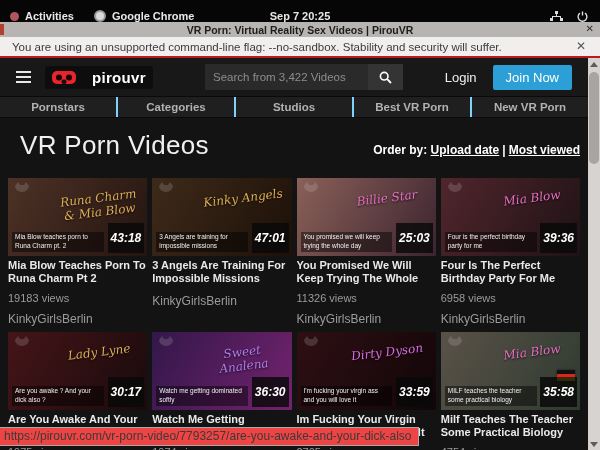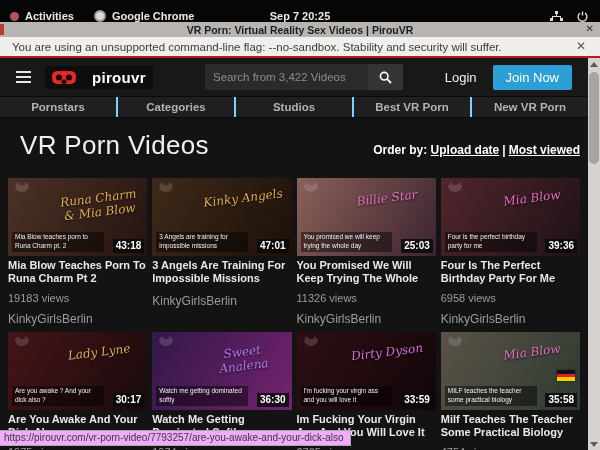--- a/index.html
+++ b/index.html
@@ -76,32 +76,32 @@
   .t7 { background:linear-gradient(120deg,#2e0f14,#120608); }
   .t8 { background:linear-gradient(120deg,#5a5248,#2e3a30); }
   .wm { position:absolute; left:5px; top:3px; opacity:.55; }
   .ovl { position:absolute; right:5px; top:14px; width:62%; text-align:center;
     font-family:"DejaVu Serif", serif; font-style:italic; font-size:12px; line-height:1.15;
     transform:rotate(-7deg); text-shadow:0 1px 2px rgba(0,0,0,.8); pointer-events:none; }
   .c-gold { color:#dcae57; } .c-pink { color:#e56fc0; } .c-purple { color:#ae7de8; } .c-magenta { color:#d56fe0; }
   .cap { position:absolute; left:4px; bottom:4px; max-width:66%; font-size:6.5px; line-height:1.35;
     color:#f0f0f0; background:rgba(0,0,0,.45); padding:1px 3px; pointer-events:none; }
   .dur { position:absolute; right:3px; bottom:3px; background:rgba(8,8,8,.82); color:#fff;
-    font-size:10px; font-weight:bold; padding:0 3px; line-height:14px; }
+    font-size:12px; font-weight:bold; padding:8px 3px; line-height:14px;font-style:italic; }
   .flagDE { position:absolute; right:5px; top:38px; width:18px; height:11px; box-shadow:0 0 2px rgba(0,0,0,.6); }
   .flagDE i { display:block; height:33.33%; }
   .flagDE i:nth-child(1){background:#111;} .flagDE i:nth-child(2){background:#d22;} .flagDE i:nth-child(3){background:#fc0;}
   .vtitle { margin-top:3px; color:#e9e9e9; font-size:11px; font-weight:bold; line-height:1.22;
     height:27px; overflow:hidden; cursor:pointer; }
   .views { margin-top:6px; color:#9b9b9b; font-size:11px; }
   .studio { display:block; margin-top:8px; color:#9b9b9b; font-size:12px; cursor:pointer; text-decoration:none; }
 
   
-  .statusbar { position:absolute; left:0; bottom:4px; background:#f0abfc; border:1px solid #a9a9a9; border-left:0;
-    font-size:10px; color:#3a3a3a; padding:1px 6px 2px 4px; white-space:nowrap; z-index:5; }
+  .statusbar { position:absolute; left:0; bottom:4px; background:#ef4444; border:1px solid #a9a9a9; border-left:0;
+    font-size:12px; color:#3a3a3a; padding:1px 6px 2px 4px; white-space:nowrap; z-index:5; }
 
   
   .scroll { position:absolute; left:588px; top:58px; width:12px; height:392px; background:#d6d3d0; }
   .scroll .arr { position:absolute; left:0; width:12px; height:12px; display:flex; align-items:center; justify-content:center; }
   .tri-up { width:0; height:0; border-left:4px solid transparent; border-right:4px solid transparent; border-bottom:5px solid #5c5c5c; }
   .tri-dn { width:0; height:0; border-left:4px solid transparent; border-right:4px solid transparent; border-top:5px solid #5c5c5c; }
   .thumbbar { position:absolute; left:1px; top:14px; width:10px; height:92px; background:#a7a4a1; border-radius:5px; }
 </style>
 </head>
 <body>

